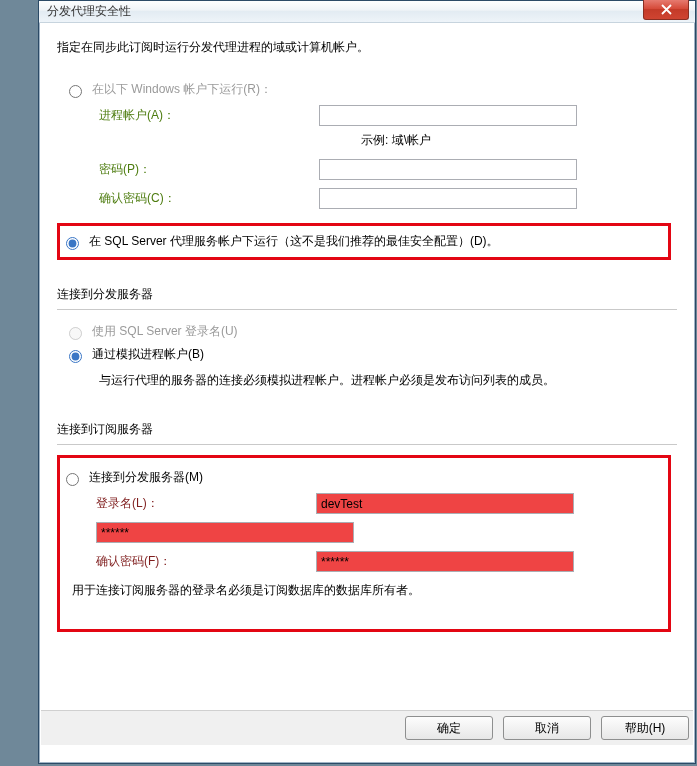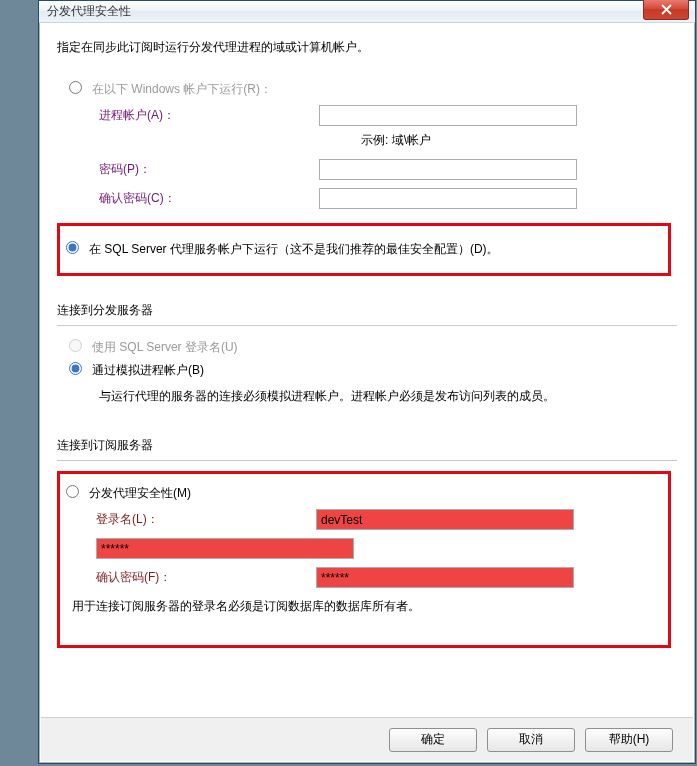--- a/index.html
+++ b/index.html
@@ -69,38 +69,38 @@
   }
   .section-rule {
     height: 1px;
     background: #c9c9c9;
     margin-bottom: 10px;
   }
 
   
   .radio-row {
     display: flex;
-    align-items: flex-start;
+    align-items: flex-end;
     padding: 3px 0 3px 12px;
     gap: 6px;
   }
   .radio-row input[type=radio] {
     margin: 0 4px 0 0;
     width: 13px; height: 13px;
     accent-color: #3a76c5;
   }
   .radio-row.disabled { color: #9a9a9a; }
 
   
   .form-row {
     display: flex;
     align-items: center;
     padding: 4px 0 4px 42px;
   }
-  .form-row.disabled .lbl { color: #701a75; }
+  .form-row.disabled .lbl { color: #4d7c0f; }
   .form-row .lbl {
     width: 220px;
     color: #7f1d1d;
   }
   .form-row input[type=text],
   .form-row input[type=password] {
     width: 258px;
     height: 21px;
     border: 1px solid #abadb3;
     padding: 2px 4px;
@@ -120,42 +120,42 @@
   .hint-row .hint { color: #000000; }
 
   .note {
     padding: 6px 0 6px 42px;
     color: #000;
   }
 
   
   .frame {
     border: 3px solid #e30613;
-    padding: 12px 6px;
+    padding: 4px 6px;
     margin: 0 6px 0 0;
   }
   .frame.top {
     margin-top: 10px;
     margin-bottom: 12px;
   }
   .frame.bottom {
     margin-top: 2px;
     padding: 8px 6px 24px 6px;
   }
 
   
   .footer {
     position: absolute;
-    left: 0; right: 0; bottom: 0;
-    height: 44px;
+    left: 0; right: 0; bottom: 16px;
+    height: 35px;
     display: flex;
     justify-content: flex-end;
     align-items: center;
     gap: 10px;
-    padding-right: 20px;
+    padding-right: 4px;
     border-top: 1px solid #d0d0d0;
     background: #f0f0f0;
   }
   .btn {
     min-width: 88px;
     height: 24px;
     background: linear-gradient(#fdfdfd, #e7e7e7);
     border: 1px solid #8e8f8f;
     border-radius: 3px;
     font-family: inherit;
@@ -225,21 +225,21 @@
         <span>通过模拟进程帐户(B)</span>
       </div>
       <div class="note">与运行代理的服务器的连接必须模拟进程帐户。进程帐户必须是发布访问列表的成员。</div>
 
       <div class="section-title">连接到订阅服务器</div>
       <div class="section-rule"></div>
 
       <div class="frame bottom">
         <div class="radio-row" style="padding-left:0">
           <input type="radio" name="sub" style="">
-          <span>分发代理安全性(M)</span>
+          <span>连接到分发服务器(M)</span>
         </div>
         <div class="form-row" style="padding-left:30px">
           <span class="lbl">登录名(L)：</span>
           <input type="text" value="devTest" style="">
         </div>
         <div class="form-row" style="padding-left:30px">
           <input type="text" value="******" style="">
         </div>
         <div class="form-row" style="padding-left:30px">
           <span class="lbl">确认密码(F)：</span>

